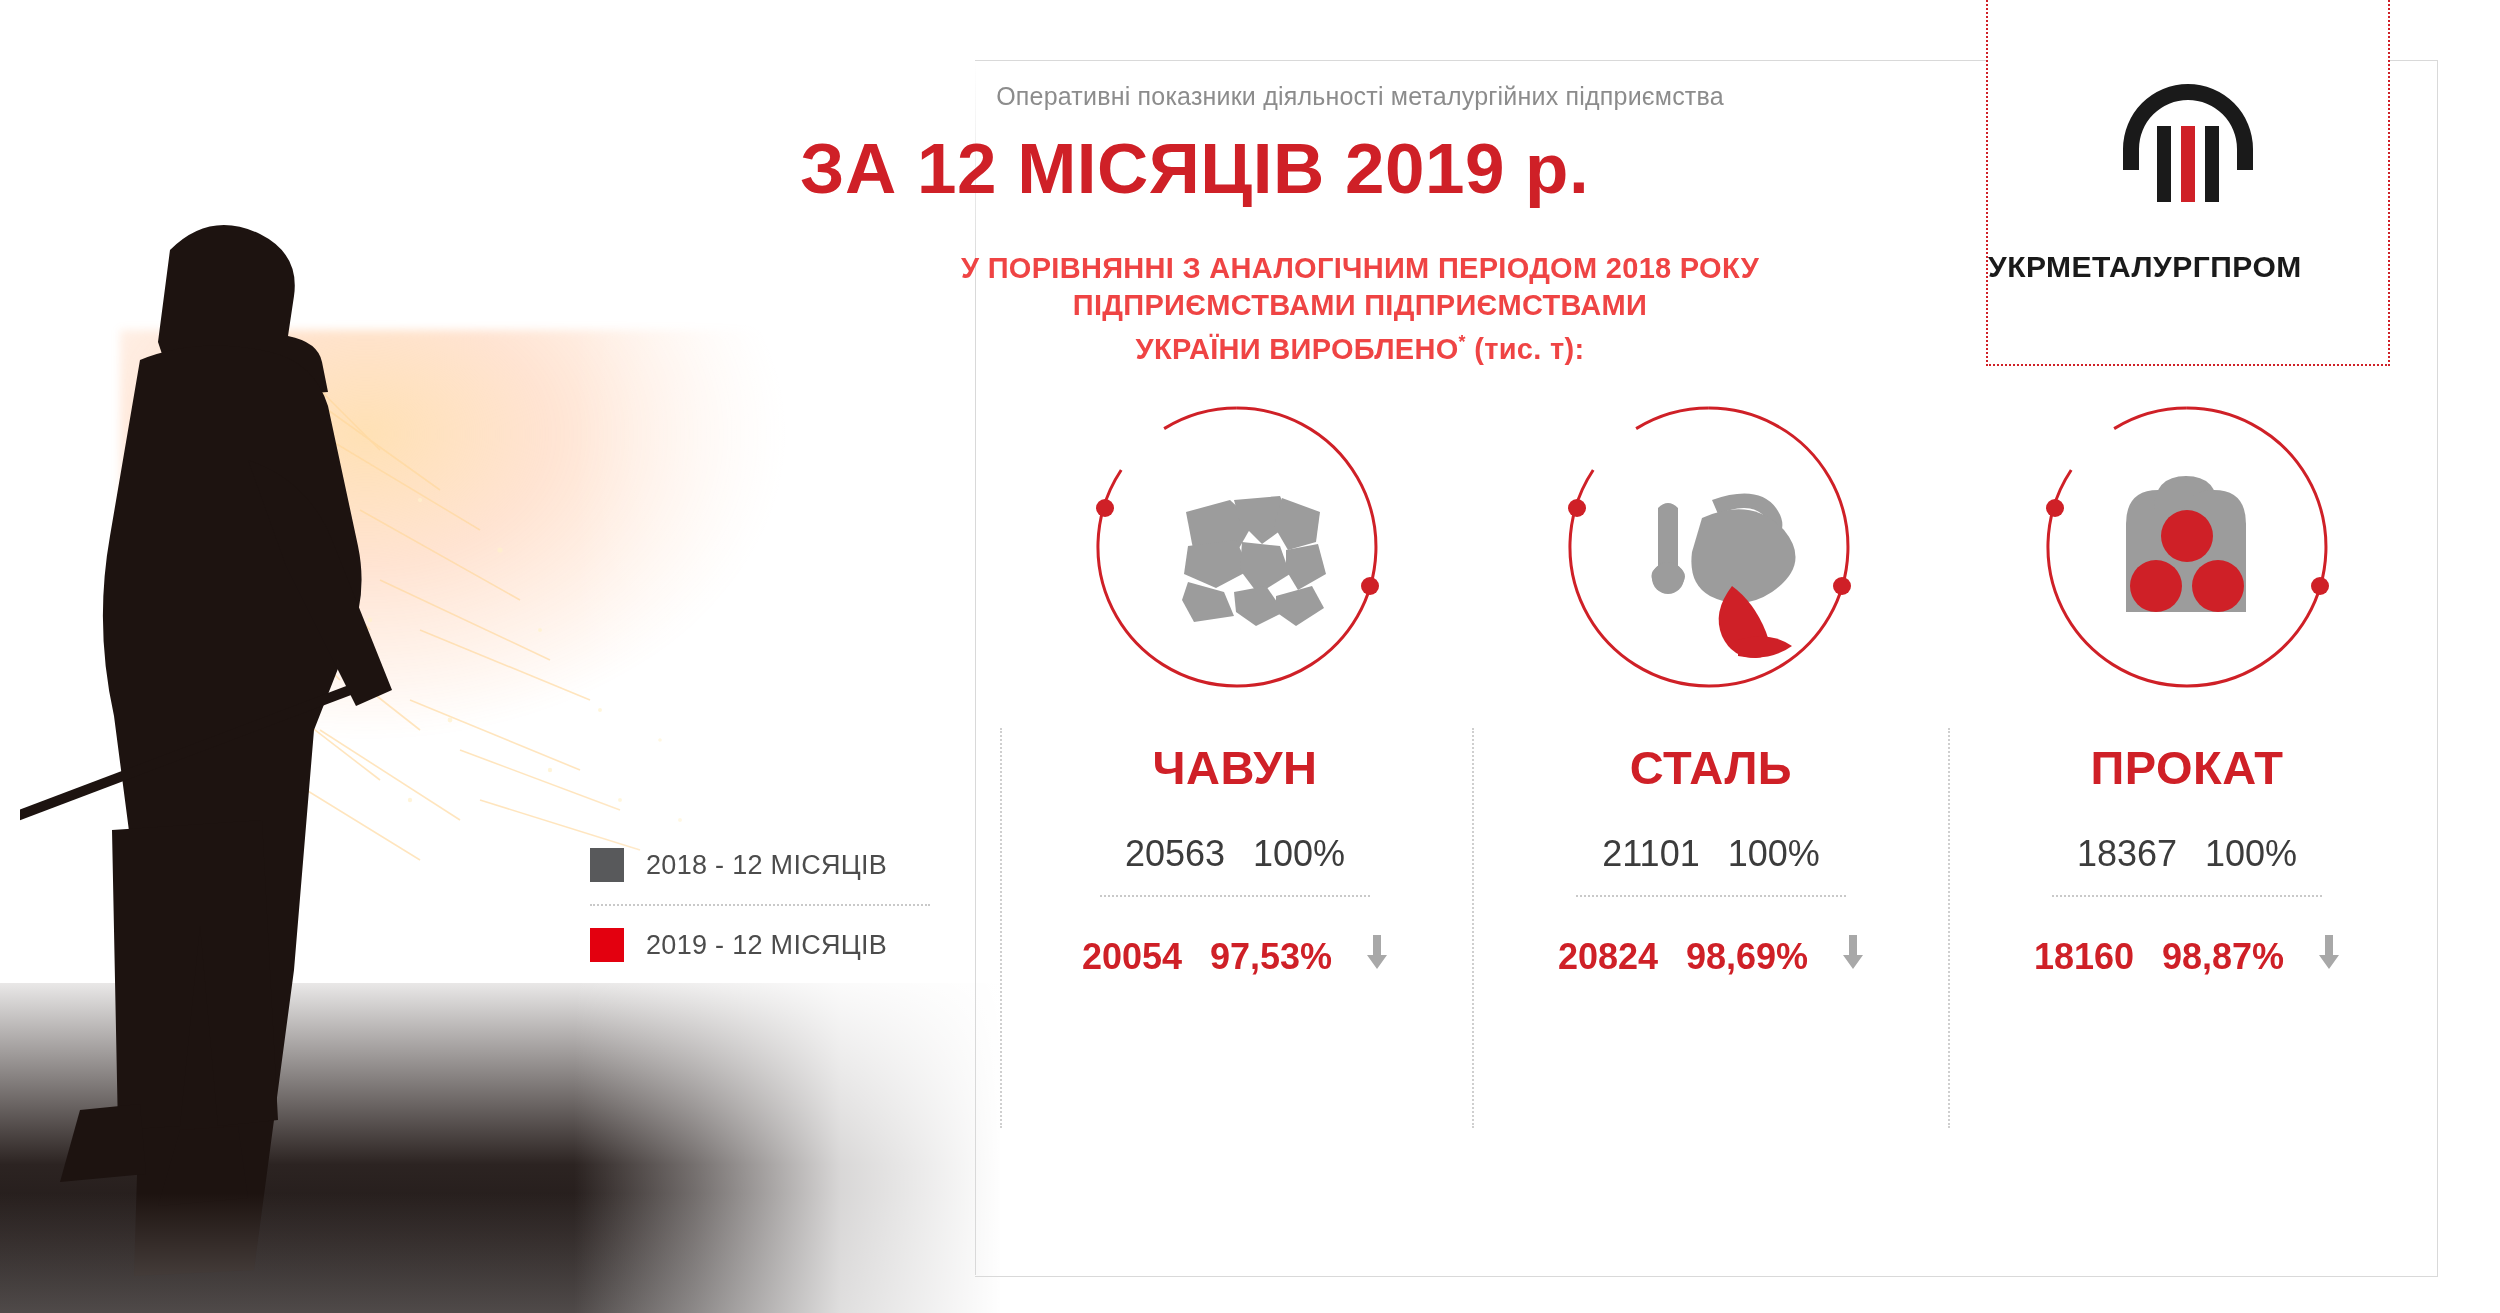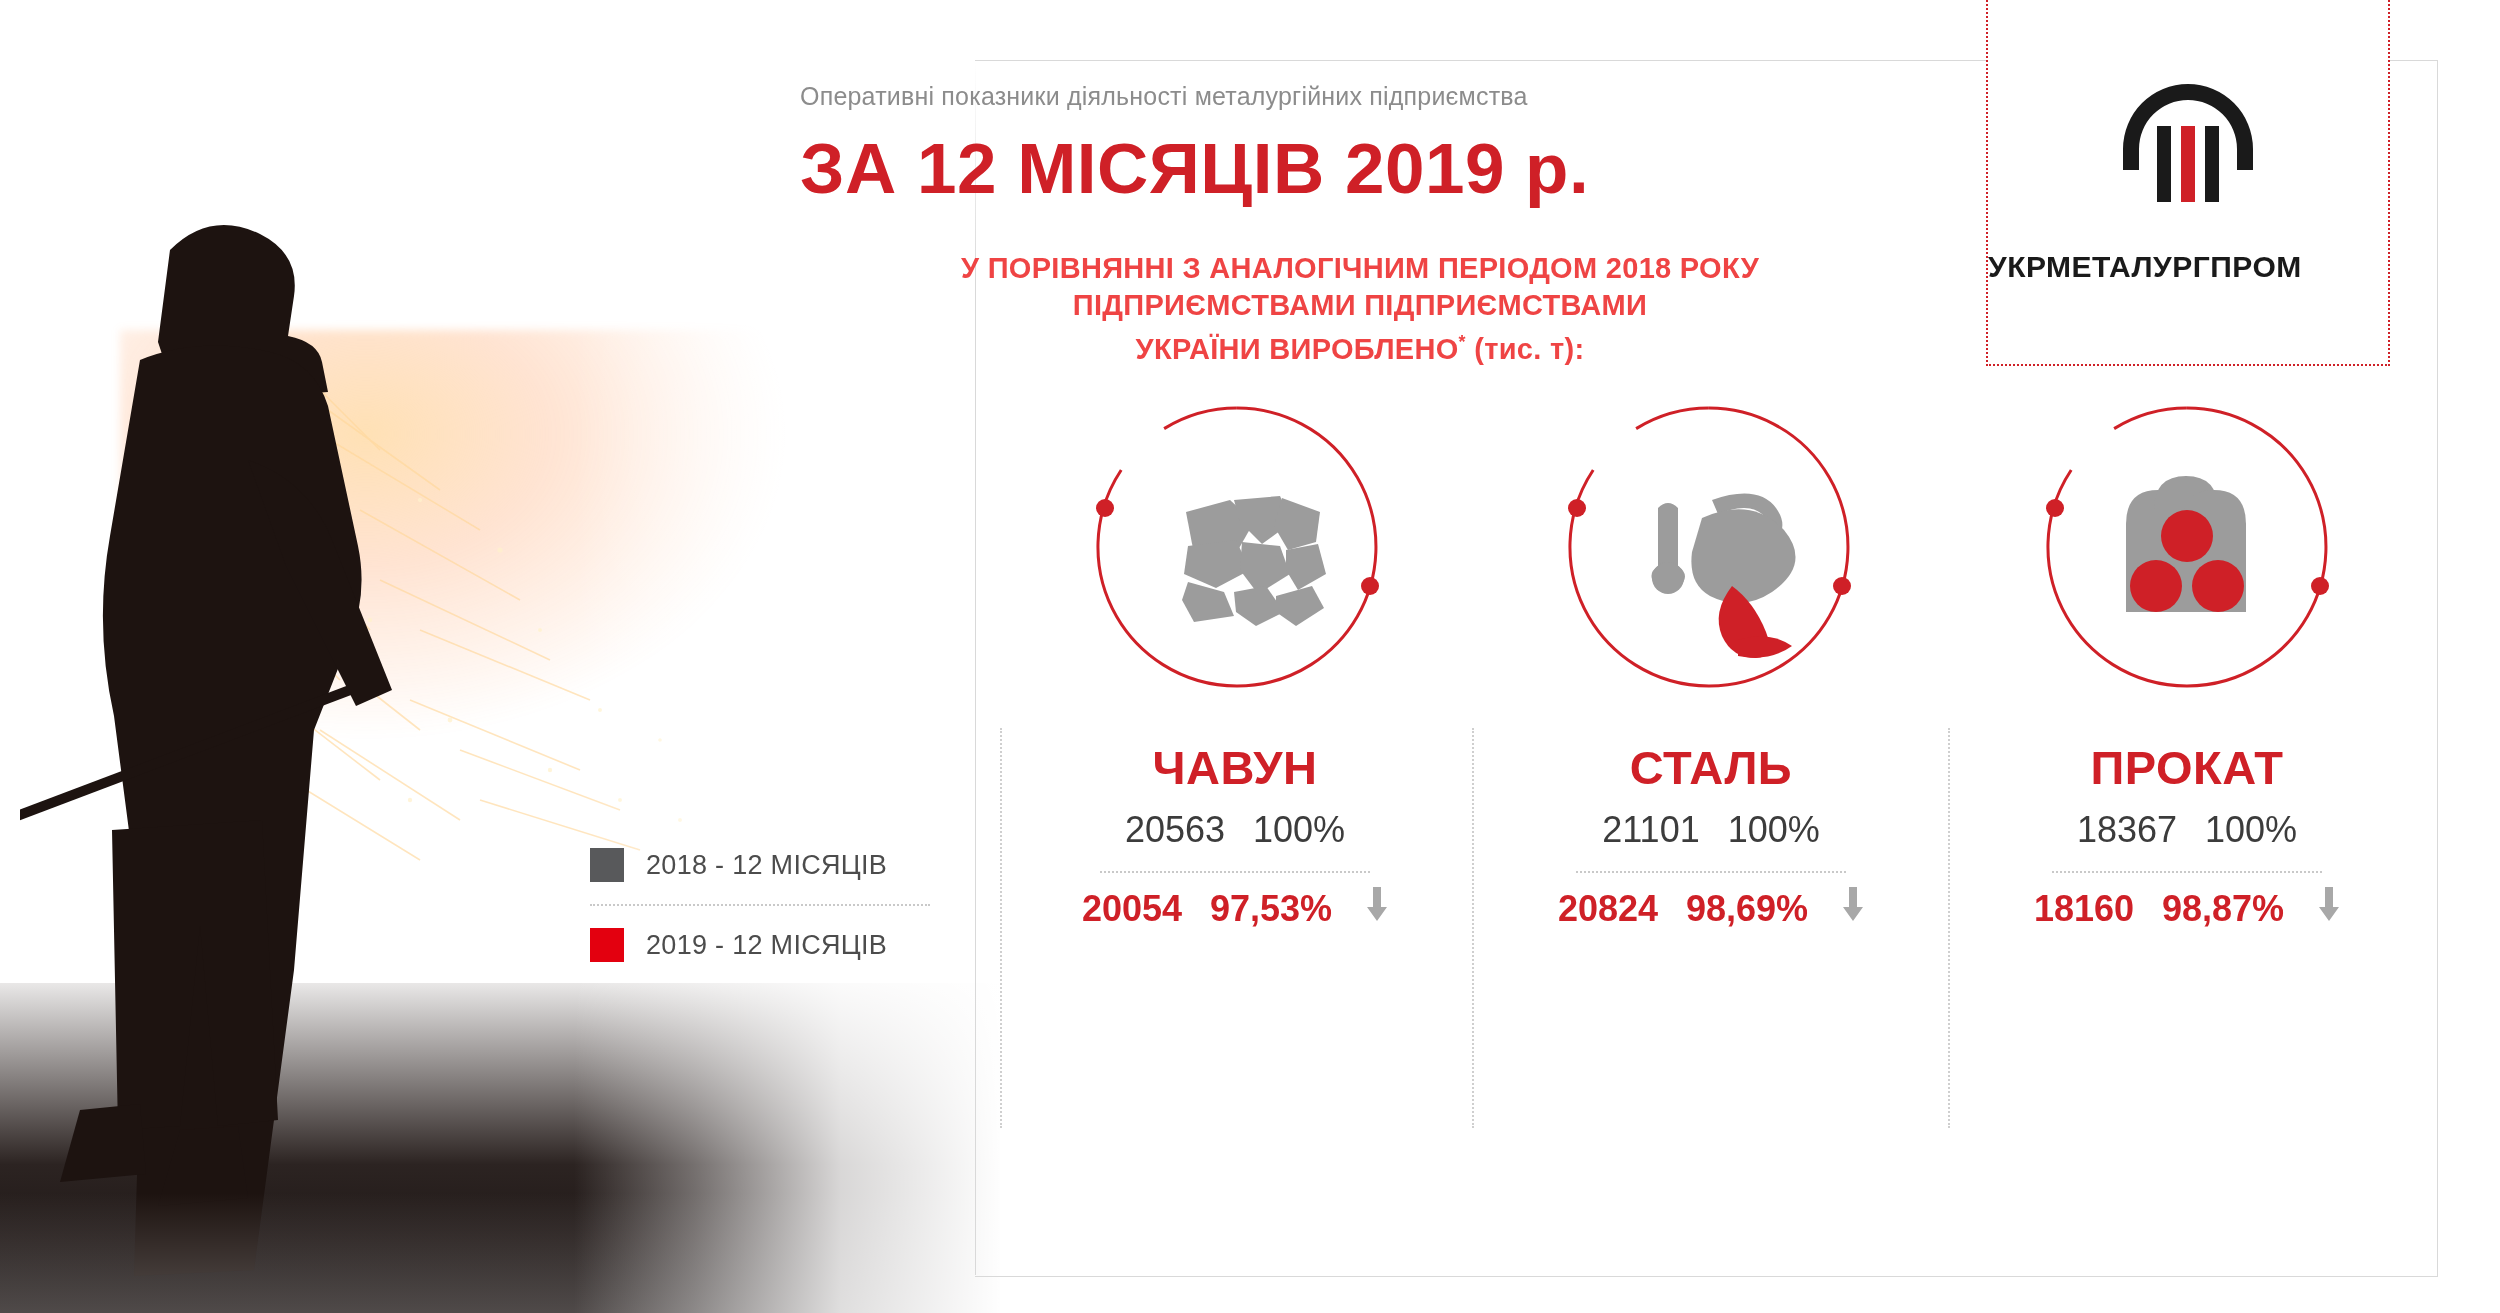--- a/index.html
+++ b/index.html
@@ -29,39 +29,39 @@
   
   .frame{position:absolute;left:975px;top:60px;width:1462px;height:1215px;border:1px solid #d9d9d9;border-left:none;}
   .frame-left{position:absolute;left:975px;top:60px;width:1px;height:1215px;background:linear-gradient(180deg,rgba(217,217,217,0) 0%,rgba(217,217,217,1) 18%,rgba(217,217,217,1) 100%);}
 
   
   .logobox{position:absolute;left:1986px;top:-12px;width:404px;height:378px;border:2px dotted #cf2027;border-top:none;background:#fff;box-sizing:border-box;}
   .logo-mark{position:absolute;left:50%;top:86px;transform:translateX(-50%);width:150px;height:150px;}
   .logo-text{position:absolute;left:0;top:262px;width:100%;text-align:left;font-size:30px;font-weight:bold;color:#1a1a1a;letter-spacing:.5px;}
 
   
-  .subtitle-top{position:absolute;left:800px;top:82px;width:1120px;text-align:left;font-size:25px;color:#8c8c8c;letter-spacing:.2px;}
+  .subtitle-top{position:absolute;left:800px;top:82px;width:1120px;text-align:center;font-size:25px;color:#8c8c8c;letter-spacing:.2px;}
   .main-title{position:absolute;left:800px;top:128px;width:1120px;text-align:left;font-size:71px;font-weight:bold;color:#cf2027;letter-spacing:.5px;}
   .subtitle-block{position:absolute;left:880px;top:250px;width:960px;text-align:center;font-size:29px;font-weight:bold;color:#ef4444;line-height:37px;letter-spacing:.3px;}
   .subtitle-block sup{font-size:18px;}
 
   
   .circle{position:absolute;width:294px;height:294px;}
   .circle svg{position:absolute;left:0;top:0;}
   .c1{left:1090px;top:400px;}
   .c2{left:1562px;top:400px;}
   .c3{left:2040px;top:400px;}
 
   
   .col{position:absolute;top:740px;width:470px;text-align:center;}
   .col1{left:1000px;}
   .col2{left:1476px;}
   .col3{left:1952px;}
   .col .cname{font-size:47px;font-weight:bold;color:#cf2027;letter-spacing:.5px;}
-  .rowline{display:flex;align-items:baseline;justify-content:center;gap:28px;margin-top:14px;text-align:center;}
+  .rowline{display:flex;align-items:baseline;justify-content:center;gap:28px;margin-top:38px;text-align:center;}
   .row-2018{font-size:36px;color:#3c3c3c;}
   .row-2019{font-size:36px;color:#cf2027;font-weight:bold;}
   .dotsep{margin:20px auto 0;width:270px;border-top:2px dotted #c9c9c9;}
   .arrow{display:inline-block;width:22px;height:34px;position:relative;vertical-align:-5px;margin-left:6px;}
 
   
   .vsep{position:absolute;top:728px;width:0;height:400px;border-left:2px dotted #cfcfcf;}
   .vs1{left:1000px;}
   .vs2{left:1472px;}
   .vs3{left:1948px;}

